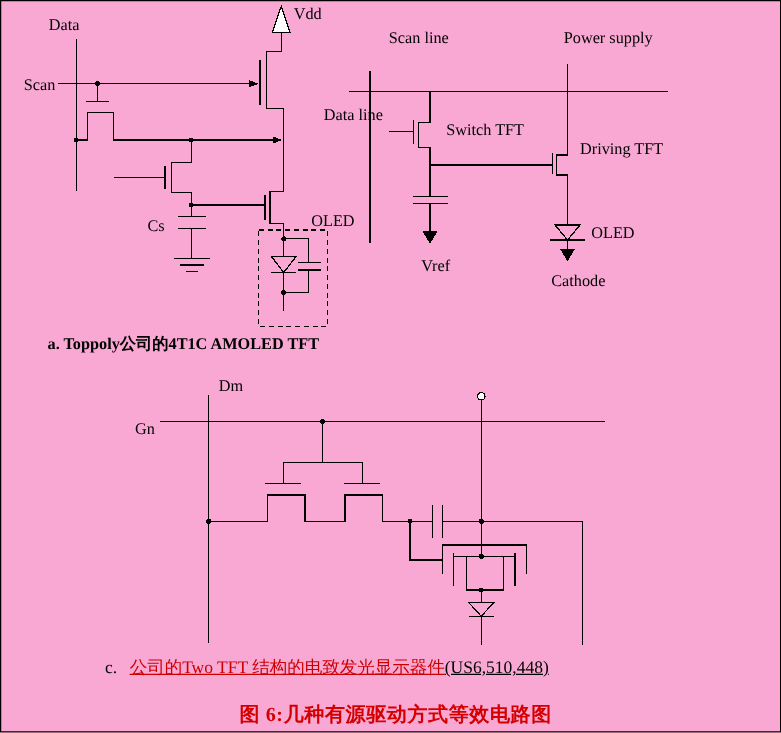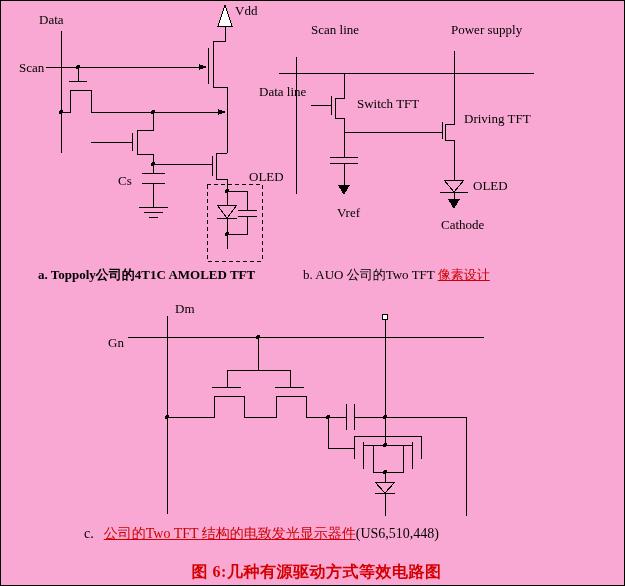--- a/index.html
+++ b/index.html
@@ -23,21 +23,21 @@
   .cap{
     position:absolute;
     font-size:13px;color:#000;white-space:nowrap;
   }
   .cap-c{font-size:14px;}
   .redlink{
     color:#cc0000;
     text-decoration:underline;
     cursor:pointer;
   }
-  .suffix{color:#000;}
+  .suffix{color:#000;text-decoration:underline;}
   #fig-title{
     position:absolute;left:0;top:561px;width:100%;
     box-sizing:border-box;padding-left:8px;
     text-align:center;
     font-size:16px;font-weight:bold;color:#d40000;
     letter-spacing:0.5px;
   }
   .marker-gap{display:inline-block;width:10px;}
 </style>
 </head>
@@ -130,24 +130,20 @@
       <circle cx="384" cy="416" r="2" fill="#000"></circle>
       <circle cx="384" cy="444" r="2" fill="#000"></circle>
       <circle cx="384" cy="471" r="2" fill="#000"></circle>
       <text x="174" y="312" font-size="14">Dm</text>
       <text x="107" y="346" font-size="14">Gn</text>
     </g>
   </svg>
 
   <div class="cap" style="left:37px; top:265px;font-weight:bold;">a. Toppoly公司的4T1C AMOLED TFT</div>
 
-  <div class="cap" style="left:302px; top:265px;">
-    <span>b. AUO 公司的Two TFT</span>
-    <span class="redlink">像素设计</span>
-  </div>
 
   <div class="cap cap-c" style="left:83px; top:524px;">
     <span>c.</span><span class="marker-gap"></span><span class="redlink">公司的Two TFT 结构的电致发光显示器件</span><span class="suffix">(US6,510,448)</span>
   </div>
 
   <div id="fig-title">图 6:几种有源驱动方式等效电路图</div>
 
 </div>
 
 </body></html>

